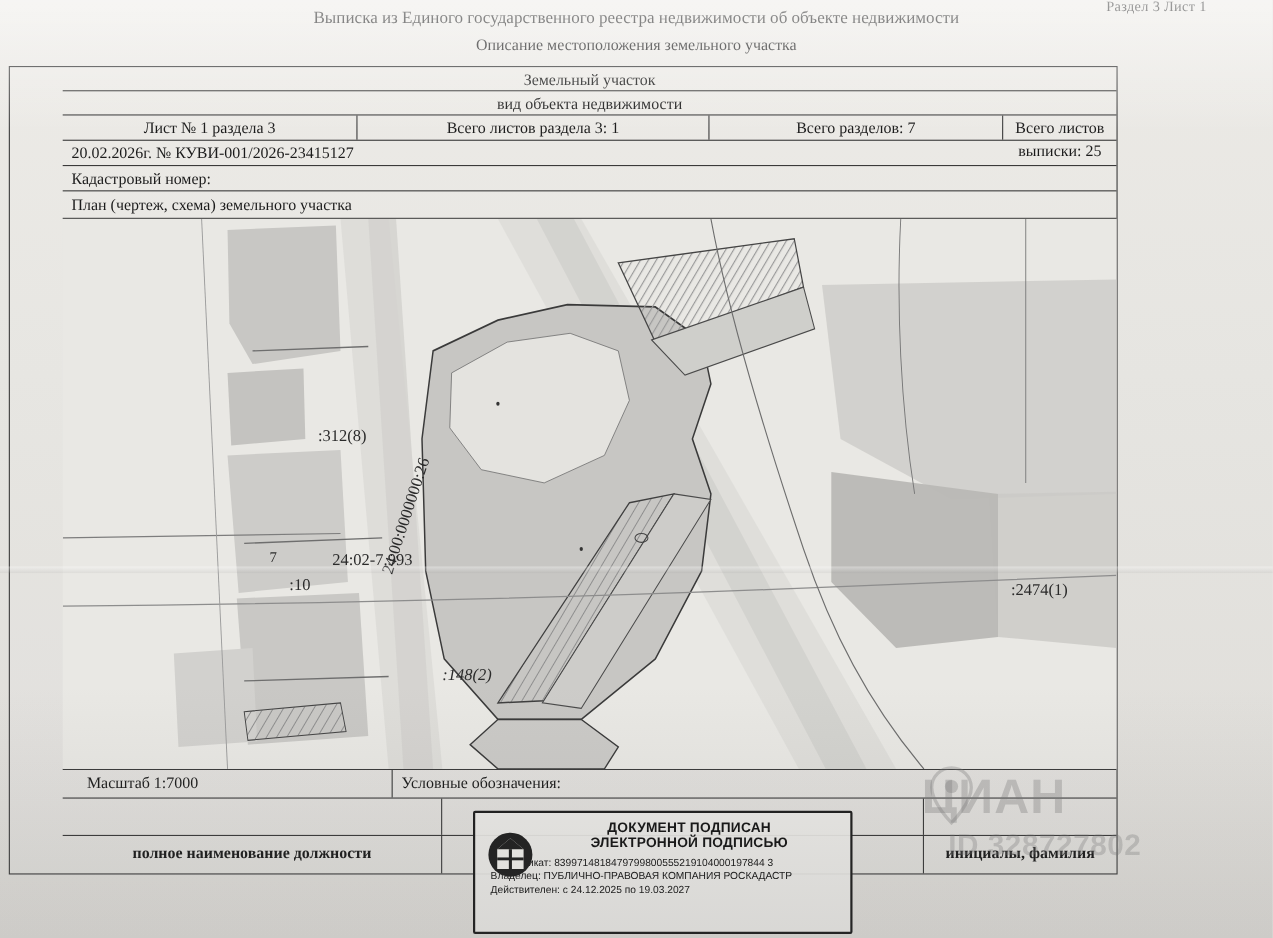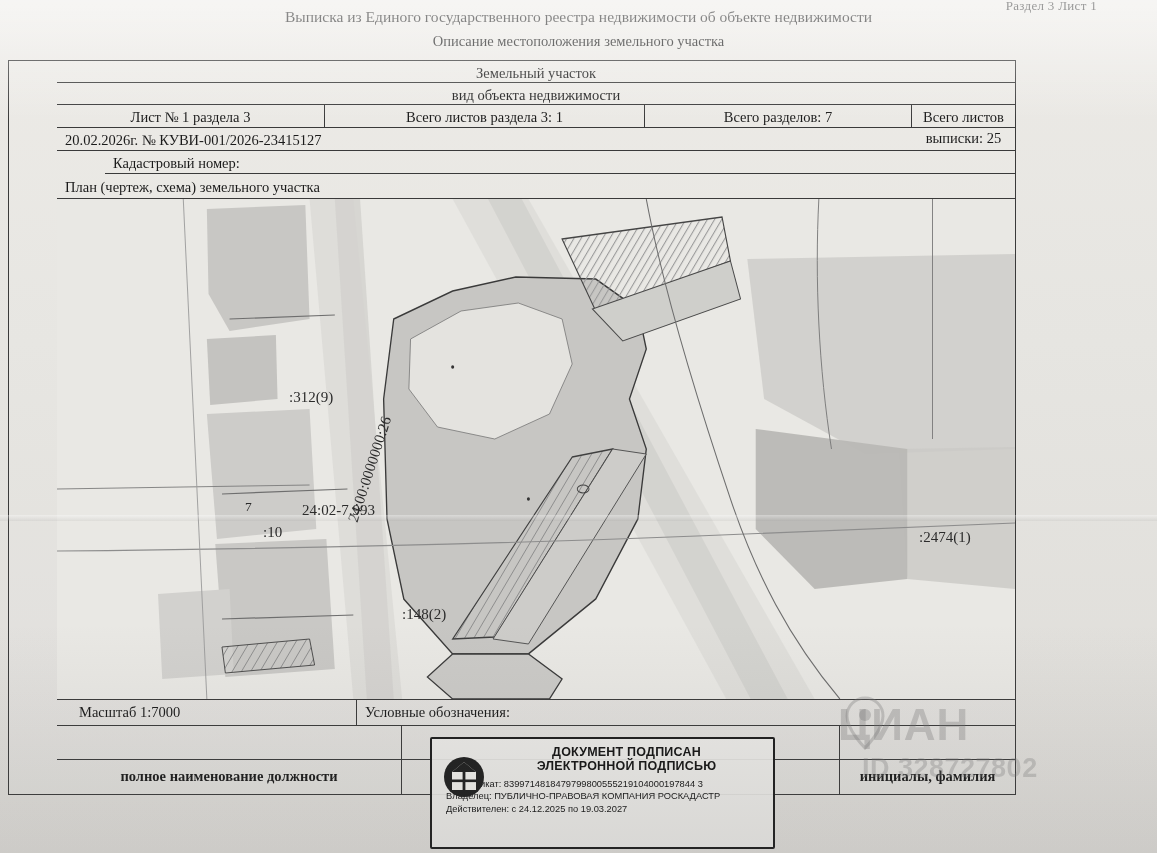--- a/index.html
+++ b/index.html
@@ -70,21 +70,21 @@
     font-size: 14.5px;
     line-height: 1.45;
     border-right: 1px solid #3a3a3a;
   }
   .cell:last-child { border-right: none; }
   .c-center { text-align: center; }
   .h-objname { height: 22px; }
   .h-objtype { height: 22px; }
   .h-counts  { height: 23px; }
   .h-date    { height: 23px; }
-  .h-cad     { height: 23px; margin-left: 48px; }
+  .h-cad     { height: 23px; }
   .h-plan    { height: 25px; justify-content: flex-end; }
 
   
   .maprow {
     position: relative;
     height: 500px;
     border-bottom: 1px solid #3a3a3a;
     overflow: hidden;
     background: #e8e7e3;
   }
@@ -302,26 +302,26 @@
         <path d="M196,295 L345,290" stroke="#6e6e6e" stroke-width="1.2"></path>
         <path d="M196,420 L352,416" stroke="#6e6e6e" stroke-width="1.2"></path>
 
         <polygon points="196,448 300,440 306,466 200,474" fill="url(#hatch2)" stroke="#444" stroke-width="1"></polygon>
 
         <circle cx="470" cy="168" r="1.8" fill="#333"></circle>
         <circle cx="560" cy="300" r="1.8" fill="#333"></circle>
         <ellipse cx="625" cy="290" rx="7" ry="4" fill="none" stroke="#444" stroke-width="1.1"></ellipse>
       </svg>
 
-      <div class="maplabel" style="left:232px; top:190px;">:312(9)</div>
+      <div class="maplabel" style="left:232px; top:190px;">:312(8)</div>
       <div class="maplabel" style="left:245px; top:303px;">24:02-7.993</div>
       <div class="maplabel" style="left:206px; top:325px;">:10</div>
       <div class="maplabel small" style="left:188px; top:300px;">7</div>
       <div class="maplabel vert" style="left:288px; top:320px;">24:00:0000000:26</div>
-      <div class="maplabel" style="left:345px; top:407px;">:148(2)</div>
+      <div class="maplabel" style="left:345px; top:407px;font-style:italic;">:148(2)</div>
       <div class="maplabel" style="left:862px; top:330px;">:2474(1)</div>
 
     </div>
 
     <div class="row scale-row">
       <div class="cell cell-scale" style="padding-left:22px">Масштаб 1:7000</div>
       <div class="cell cell-legend">Условные обозначения:</div>
     </div>
 
     <div class="row sig-row">

